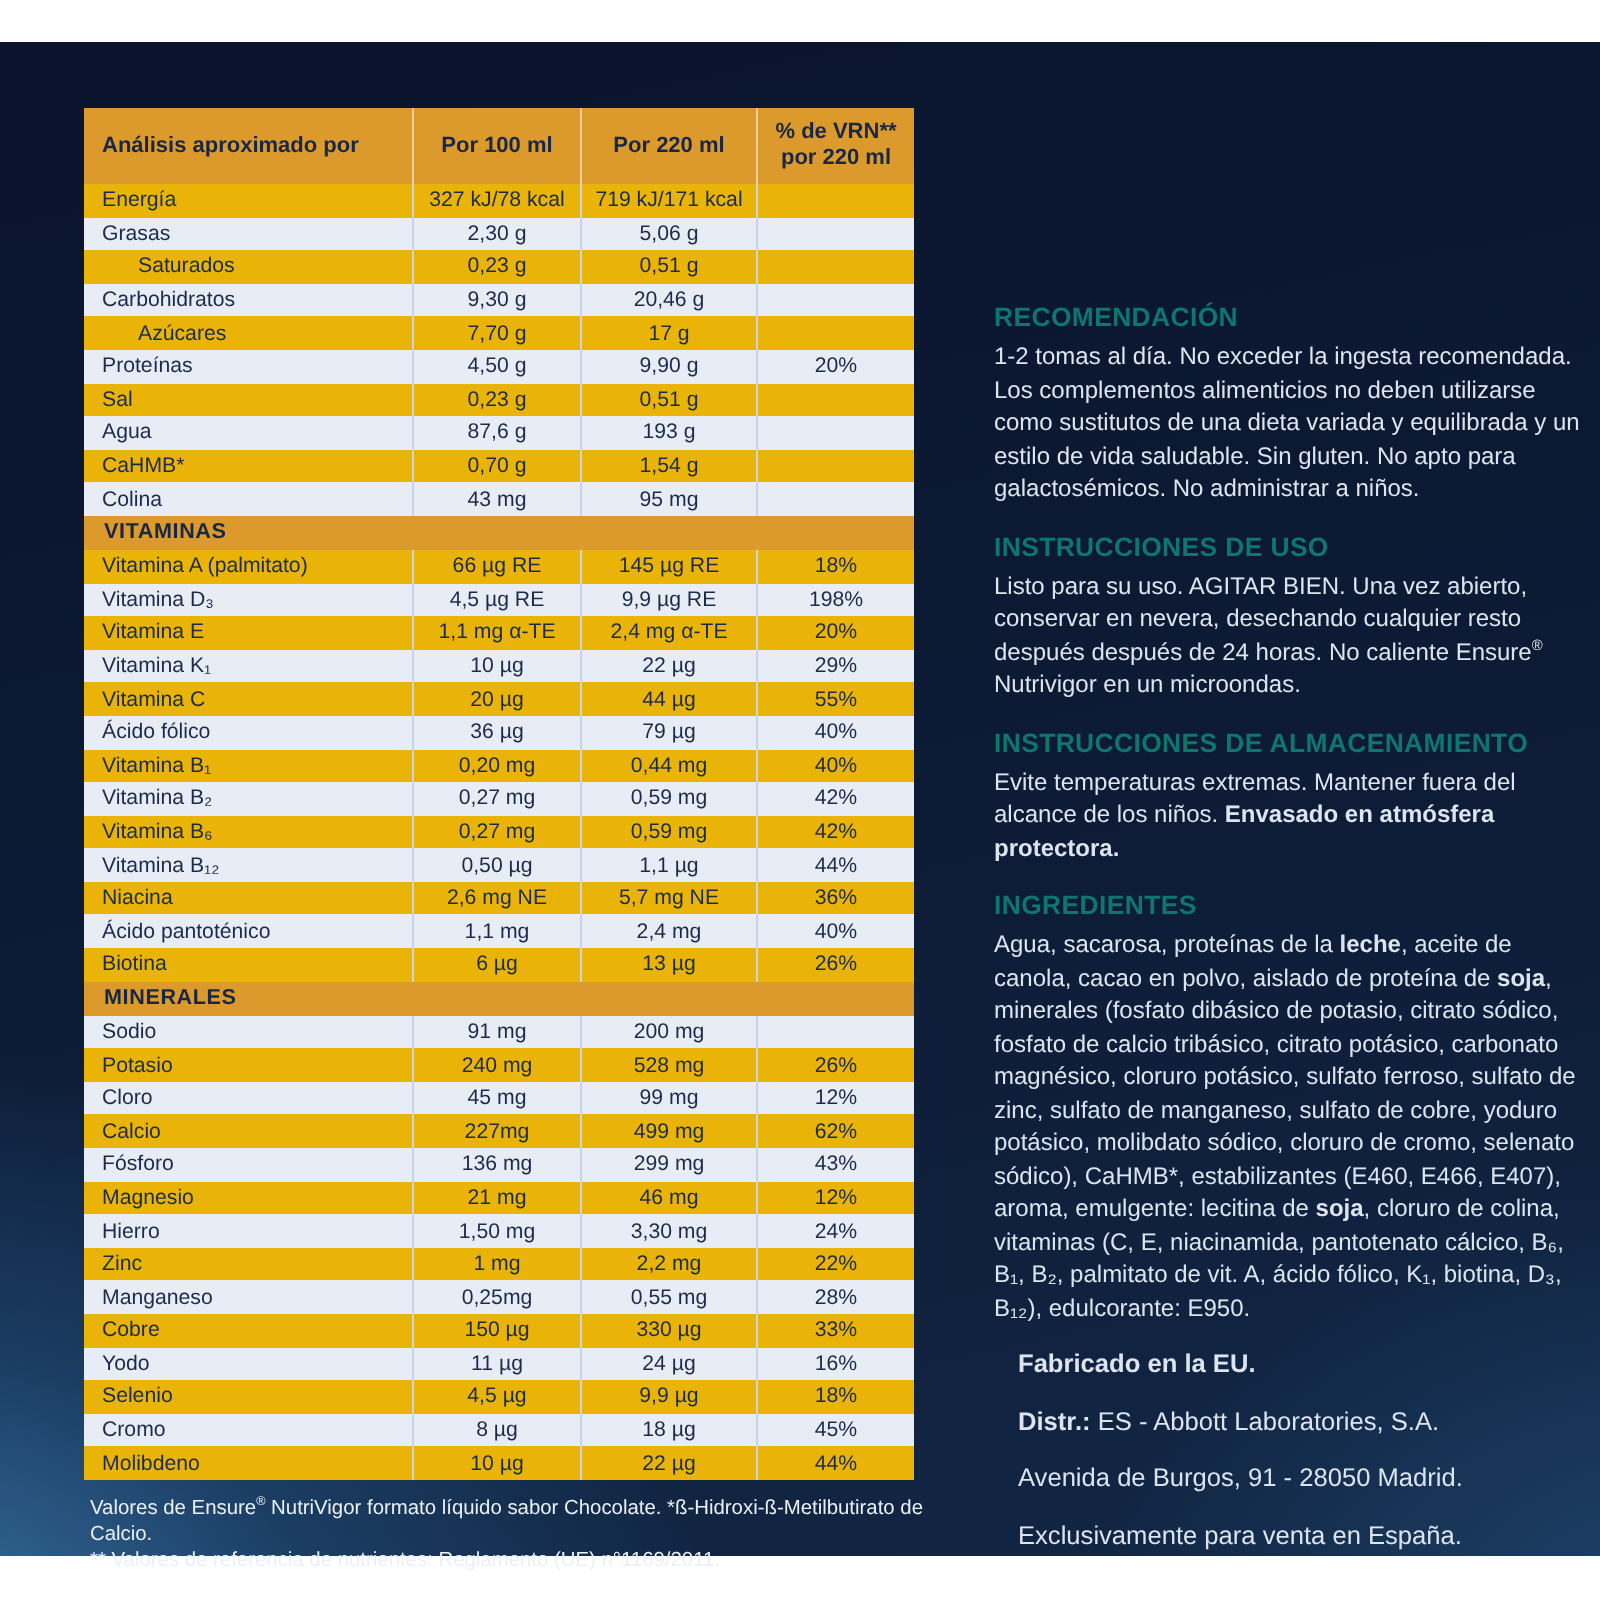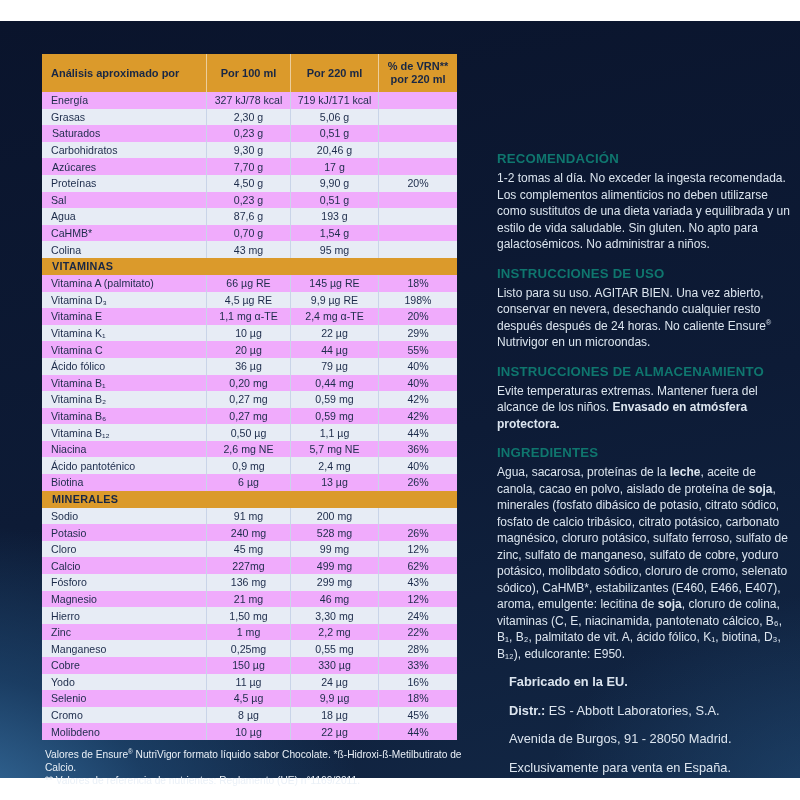--- a/index.html
+++ b/index.html
@@ -18,25 +18,25 @@
   }
   
   .ntable{position:absolute;left:42px;top:54px;width:415px;color:#1C2B4A}
   .thead{
     display:grid;grid-template-columns:164px 84px 88px 79px;
     background:#DB9A2B;height:38px;font-weight:700;color:#182745;font-size:11px;
   }
   .th{display:flex;align-items:center;justify-content:center;text-align:center;line-height:1.15;flex-direction:column}
   .th.c1{align-items:flex-start;justify-content:center;padding-left:9px;text-align:left}
   .th.bdr{border-left:1px solid rgba(250,250,250,.55)}
-  .trow{display:grid;grid-template-columns:164px 84px 88px 79px;height:16.6px;background:#f0abfc;font-size:10.6px}
+  .trow{display:grid;grid-template-columns:164px 84px 88px 79px;height:16.6px;background:#eab308;font-size:10.6px}
   .trow.alt{background:#E7ECF5}
   .td{display:flex;align-items:center;justify-content:center;height:100%;white-space:nowrap}
   .td.name{justify-content:flex-start;padding-left:9px}
-  .td.name.indent{padding-left:10px}
+  .td.name.indent{padding-left:27px}
   .td.bdr{border-left:1px solid #C9D4E8}
   .band{
     height:17px;background:#DB9A2B;font-weight:700;color:#182745;
     display:flex;align-items:center;padding-left:10px;font-size:10.8px;letter-spacing:.3px;
   }
   
   .footnotes{position:absolute;left:45px;top:748px;width:435px;color:#EAF0F7;font-size:10.2px;line-height:13px}
   
   .info{position:absolute;left:497px;top:150px;width:299px;color:#DCE5EF}
   .info section{margin:0 0 12px 0}
@@ -184,21 +184,21 @@
           <div class="td bdr">44%</div>
         </div>
         <div class="trow">
           <div class="td name">Niacina</div>
           <div class="td bdr">2,6 mg NE</div>
           <div class="td bdr">5,7 mg NE</div>
           <div class="td bdr">36%</div>
         </div>
         <div class="trow alt">
           <div class="td name">Ácido pantoténico</div>
-          <div class="td bdr">0,9 mg</div>
+          <div class="td bdr">1,1 mg</div>
           <div class="td bdr">2,4 mg</div>
           <div class="td bdr">40%</div>
         </div>
         <div class="trow">
           <div class="td name">Biotina</div>
           <div class="td bdr">6 µg</div>
           <div class="td bdr">13 µg</div>
           <div class="td bdr">26%</div>
         </div>
         <div class="band">MINERALES</div>

